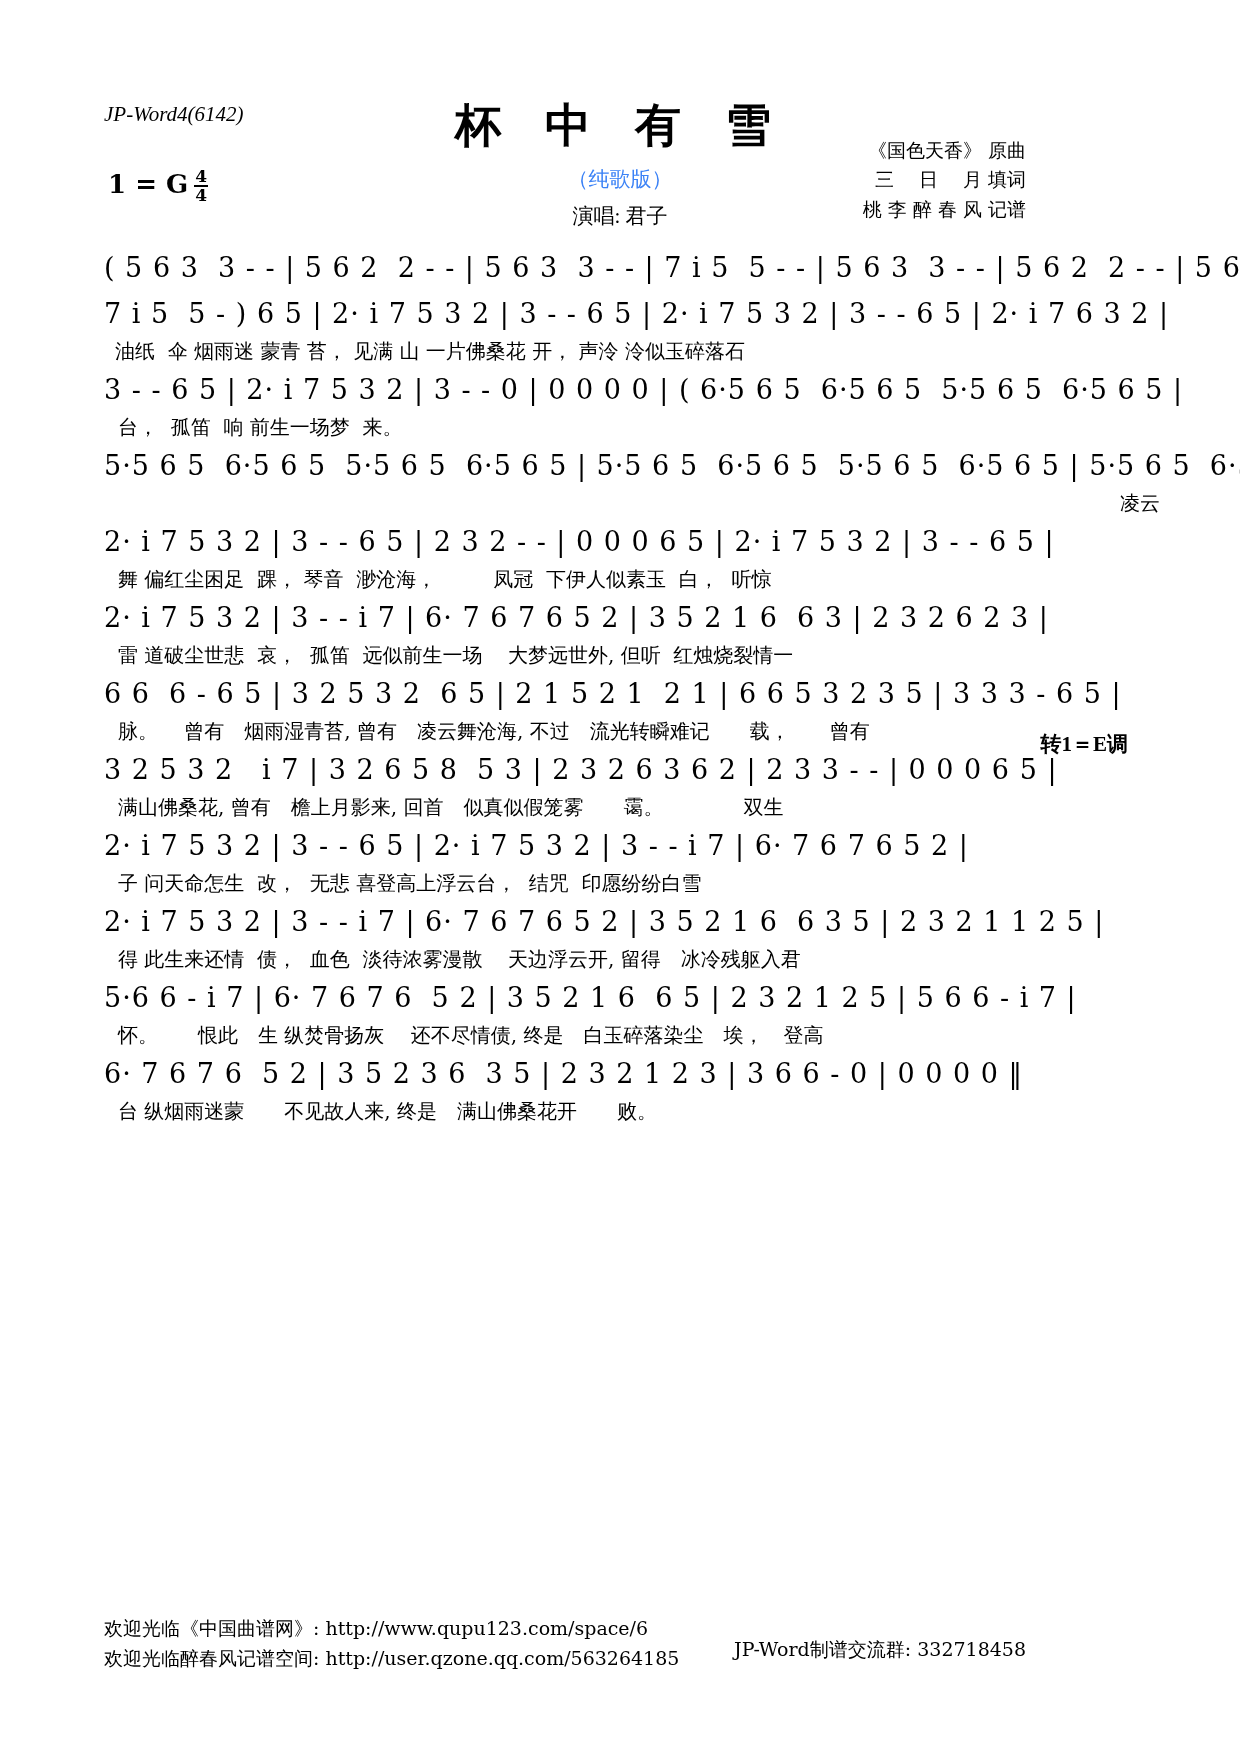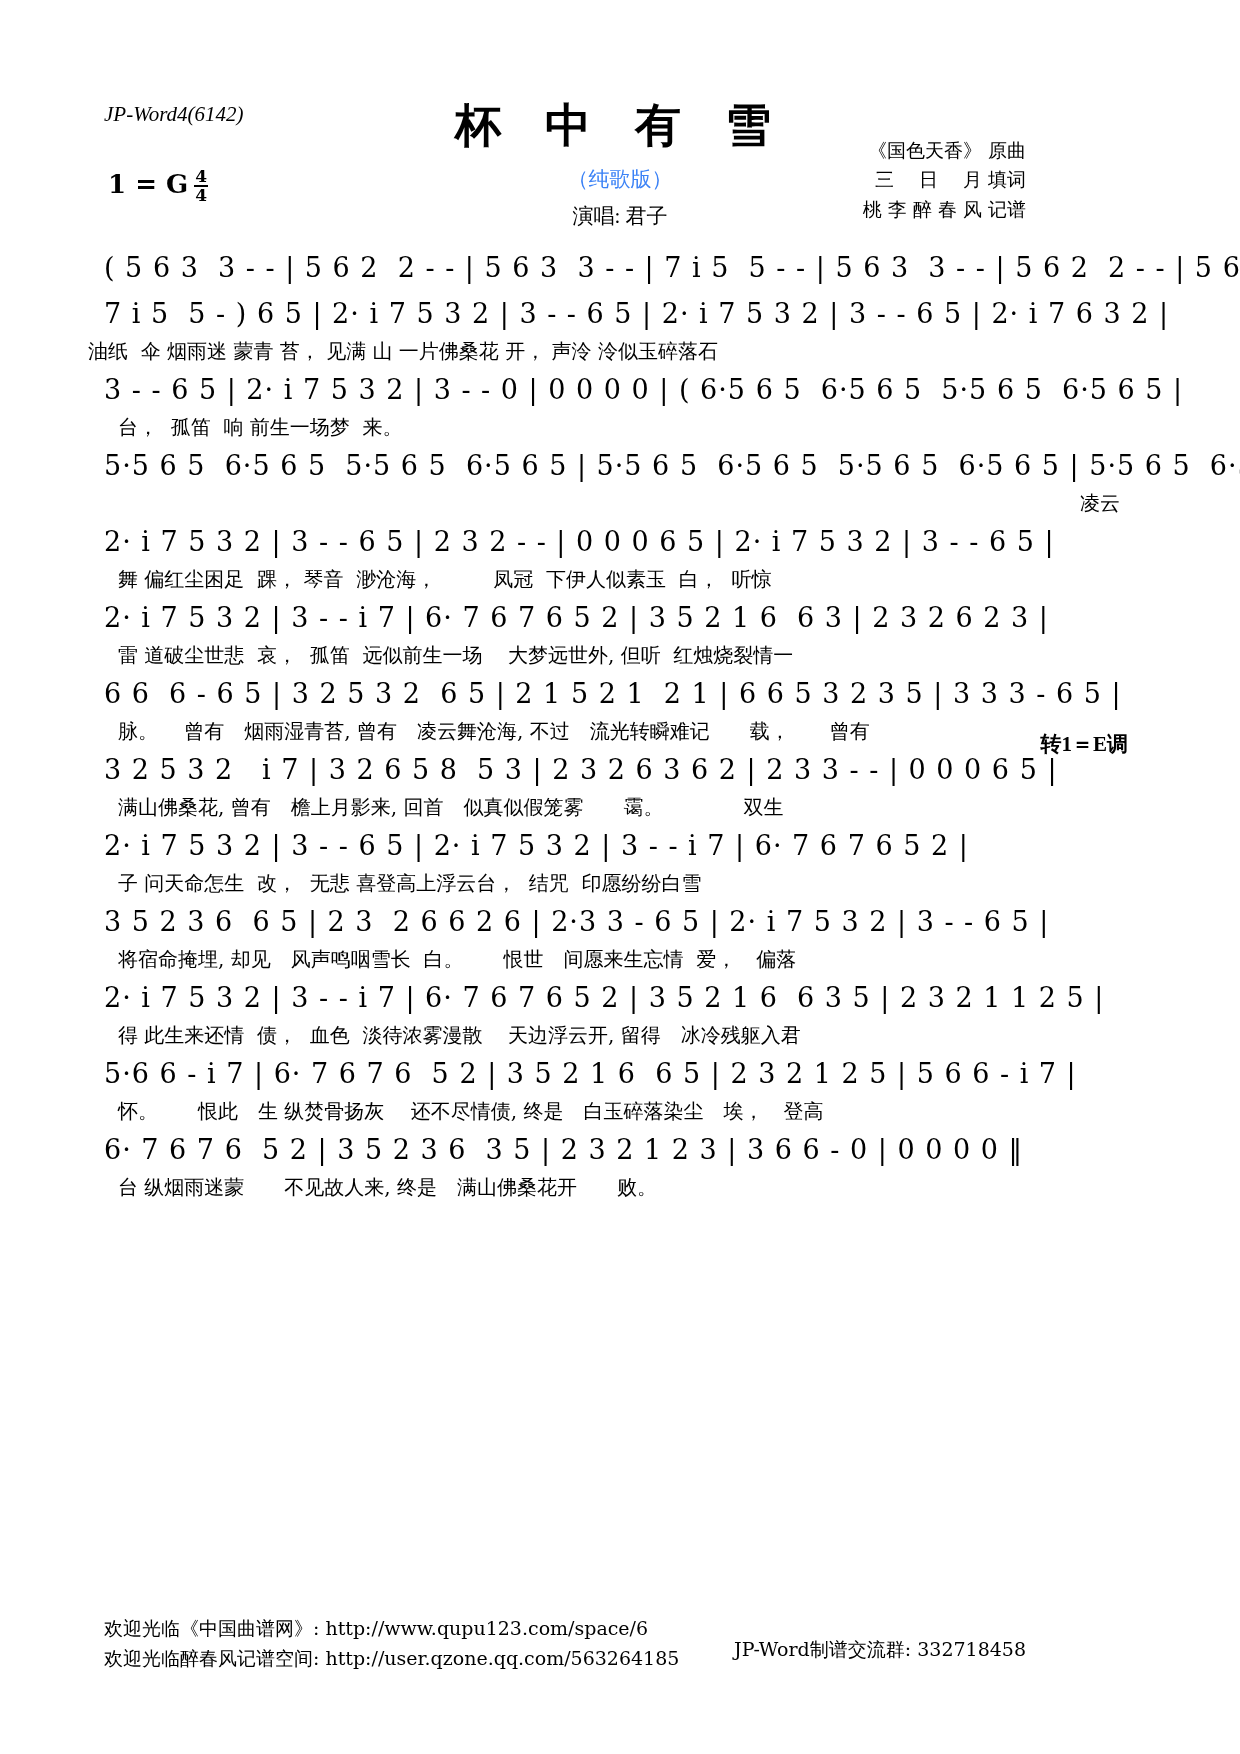--- a/index.html
+++ b/index.html
@@ -72,23 +72,23 @@
     height:44px;
     line-height:44px;
   }
   .lyric {
     font-family:"DejaVu Serif", serif;
     font-size:20px;
     white-space:pre;
     height:30px;
     line-height:30px;
   }
-  .lyric.ind1 { padding-left:88px; }
+  .lyric.ind1 { padding-left:115px; }
   .lyric.ind2 { padding-left:118px; }
-  .lyric.rt { text-align:right; padding-right:120px; }
+  .lyric.rt { text-align:right; padding-right:80px; }
   .mod {
     position:absolute; right:112px; top:-18px;
     font-size:21px; font-weight:bold;
   }
 
   
   .footer-left {
     position:absolute; left:104px; top:1613px;
     font-size:19px; line-height:1.6;
     font-family:"DejaVu Serif", serif;
@@ -161,24 +161,20 @@
       <div class="mod">转1＝E调</div>
       <div class="notes">3 2 5 3 2   i 7 | 3 2 6 5 8  5 3 | 2 3 2 6 3 6 2 | 2 3 3 - - | 0 0 0 6 5 |</div>
       <div class="lyric ind2">满山佛桑花, 曾有　檐上月影来, 回首　似真似假笼雾　　霭。　　　　双生</div>
     </div>
 
     <div class="sysrow">
       <div class="notes">2· i 7 5 3 2 | 3 - - 6 5 | 2· i 7 5 3 2 | 3 - - i 7 | 6· 7 6 7 6 5 2 |</div>
       <div class="lyric ind2">子 问天命怎生  改，  无悲 喜登高上浮云台，  结咒  印愿纷纷白雪</div>
     </div>
 
-    <div class="sysrow">
-      <div class="notes">3 5 2 3 6  6 5 | 2 3  2 6 6 2 6 | 2·3 3 - 6 5 | 2· i 7 5 3 2 | 3 - - 6 5 |</div>
-      <div class="lyric ind2">将宿命掩埋, 却见　风声鸣咽雪长  白。　　恨世　间愿来生忘情  爱，　偏落</div>
-    </div>
 
     <div class="sysrow">
       <div class="notes">2· i 7 5 3 2 | 3 - - i 7 | 6· 7 6 7 6 5 2 | 3 5 2 1 6  6 3 5 | 2 3 2 1 1 2 5 |</div>
       <div class="lyric ind2">得 此生来还情  债，  血色  淡待浓雾漫散    天边浮云开, 留得　冰冷残躯入君</div>
     </div>
 
     <div class="sysrow">
       <div class="notes">5·6 6 - i 7 | 6· 7 6 7 6  5 2 | 3 5 2 1 6  6 5 | 2 3 2 1 2 5 | 5 6 6 - i 7 |</div>
       <div class="lyric ind2">怀。　　恨此　生 纵焚骨扬灰　 还不尽情债, 终是　白玉碎落染尘　埃，　登高</div>
     </div>

